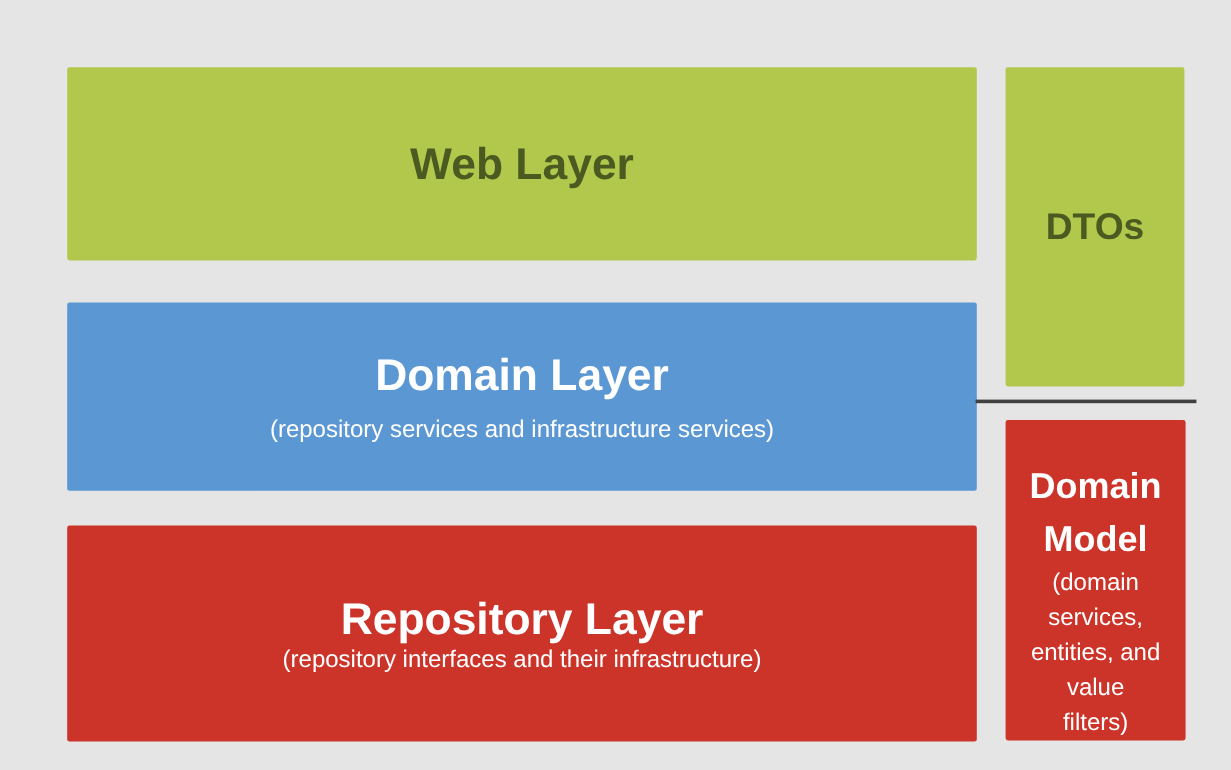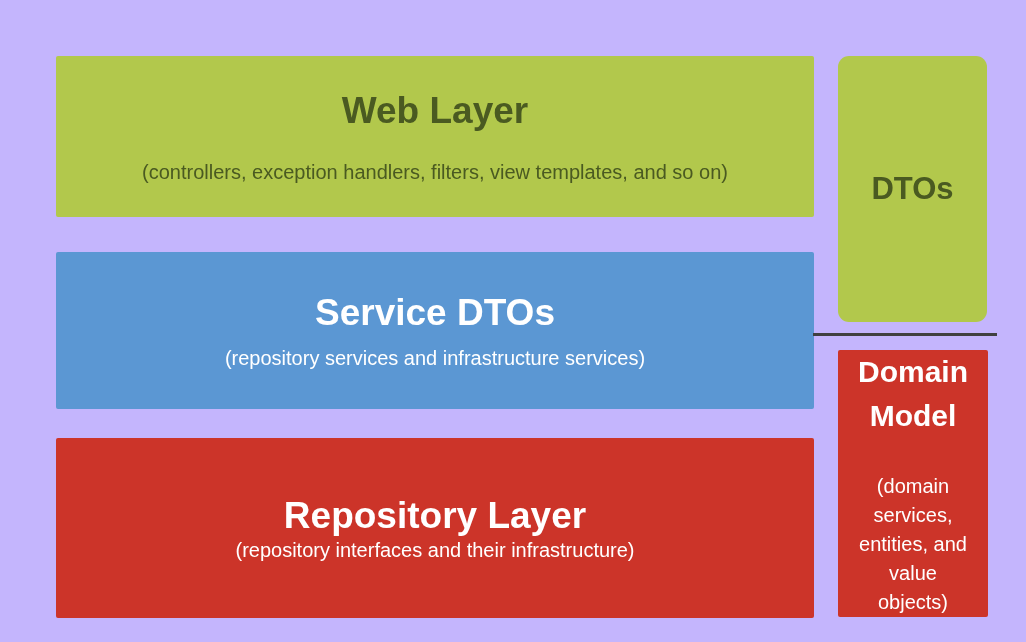--- a/index.html
+++ b/index.html
@@ -4,21 +4,21 @@
 <style>
   html, body {
     margin: 0;
     padding: 0;
     background: #ffffff;
   }
   .canvas {
     position: relative;
     width: 1026px;
     height: 642px;
-    background: #c4b5fd;
+    background: #e5e5e5;
     font-family: "Liberation Sans", sans-serif;
     overflow: hidden;
   }
   .box {
     position: absolute;
     border-radius: 2px;
     display: flex;
     flex-direction: column;
     align-items: center;
     justify-content: center;
@@ -39,37 +39,37 @@
     font-size: 37px;
     font-weight: bold;
     line-height: 1;
   }
   .layer-subtitle {
     font-size: 20px;
     line-height: 1;
   }
 
   #dtos-box {
-    left: 838px; top: 56px; width: 149px; height: 266px; border-radius: 11px;
+    left: 838px; top: 56px; width: 149px; height: 266px;
   }
   #dtos-box .side-label {
     font-size: 31px;
     font-weight: bold;
   }
 
   #divider-line {
     position: absolute;
     left: 813px; top: 333px;
     width: 184px; height: 3px;
     background: #404040;
   }
 
   #domain-model-box {
     left: 838px; top: 350px; width: 150px; height: 267px;
-    justify-content: space-between;
+    justify-content: flex-end;
     box-sizing: border-box;
   }
   .domain-title {
     font-size: 30px;
     font-weight: bold;
     line-height: 44px;
     white-space: pre-line;
   }
   .domain-body {
     font-size: 20px;
@@ -77,25 +77,24 @@
     white-space: pre-line;
   }
 </style>
 </head>
 <body>
 
 <div class="canvas">
 
   <div class="box green main-layer" id="web-layer">
     <div class="layer-title olive-text">Web Layer</div>
-    <div class="layer-subtitle olive-text">(controllers, exception handlers, filters, view templates, and so on)</div>
   </div>
 
   <div class="box blue main-layer" id="service-layer">
-    <div class="layer-title white-text">Service DTOs</div>
+    <div class="layer-title white-text">Domain Layer</div>
     <div class="layer-subtitle white-text">(repository services and infrastructure services)</div>
   </div>
 
   <div class="box red main-layer" id="repository-layer">
     <div class="layer-title white-text">Repository Layer</div>
     <div class="layer-subtitle white-text">(repository interfaces and their infrastructure)</div>
   </div>
 
   <div class="box green" id="dtos-box">
     <div class="side-label olive-text">DTOs</div>
@@ -103,16 +102,16 @@
 
   <div id="divider-line"></div>
 
   <div class="box red" id="domain-model-box">
     <div class="domain-title white-text">Domain
 Model</div>
     <div class="domain-body white-text">(domain
 services,
 entities, and
 value
-objects)</div>
+filters)</div>
   </div>
 
 </div>
 
 </body></html>

